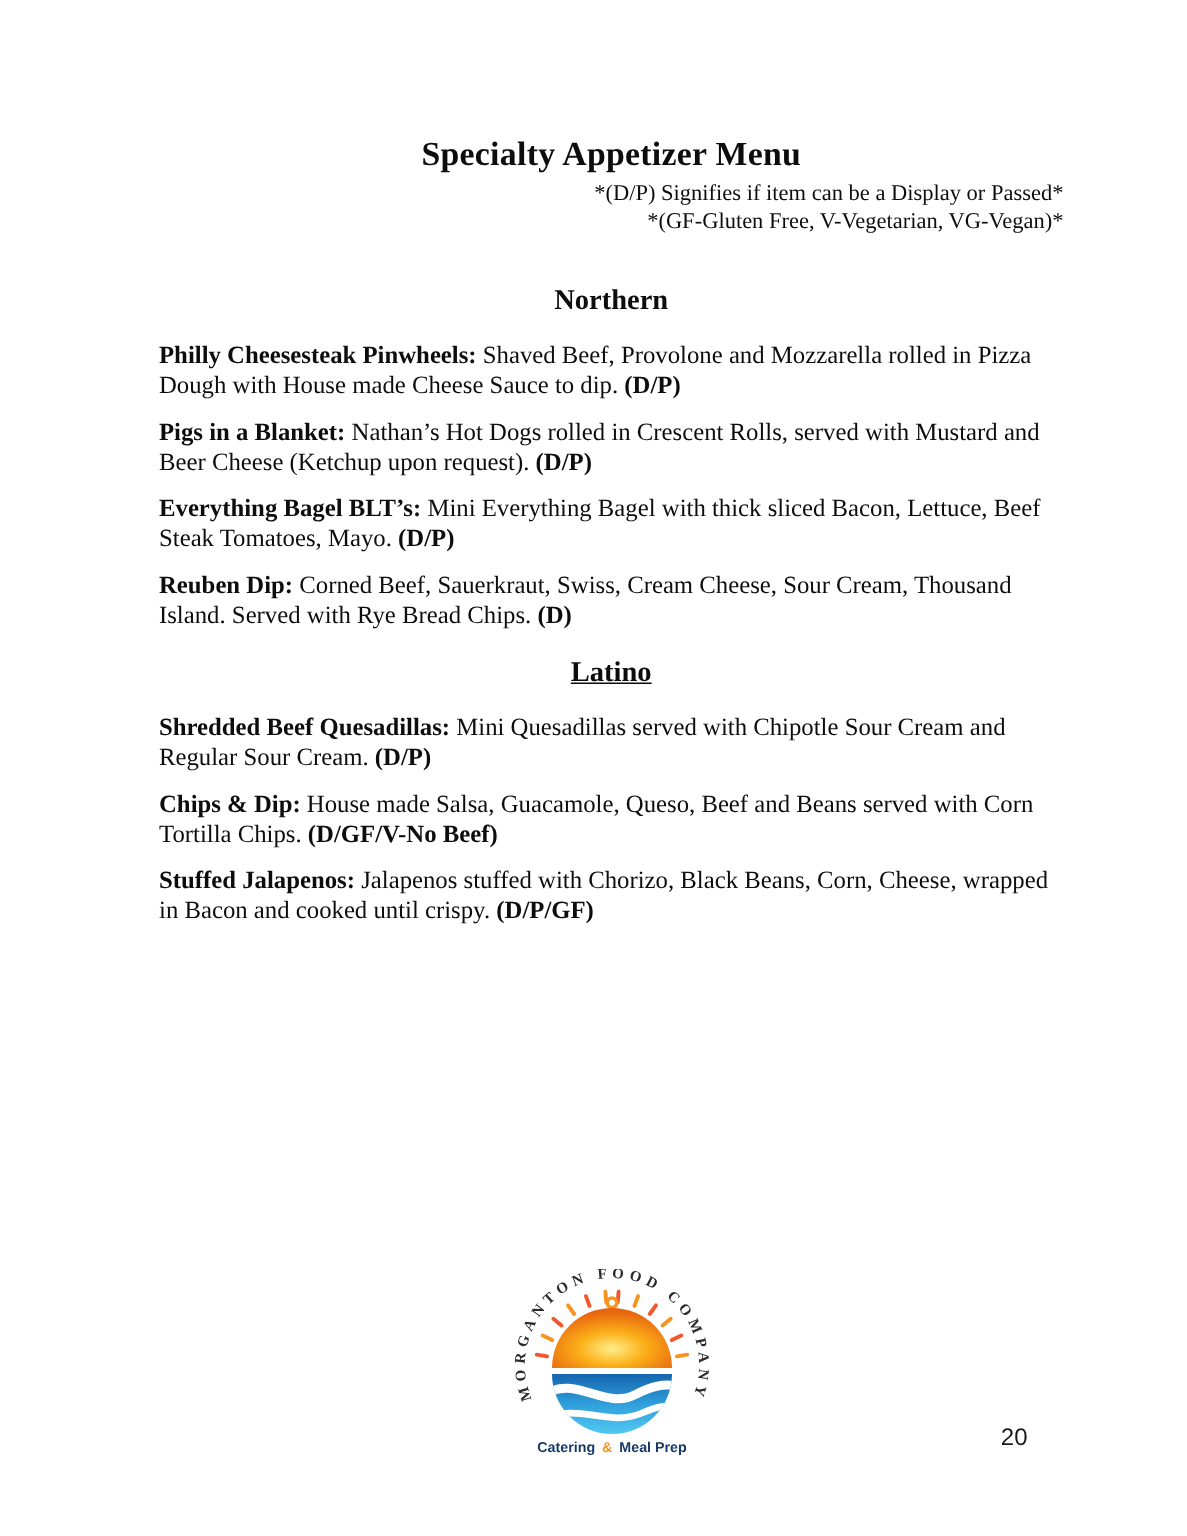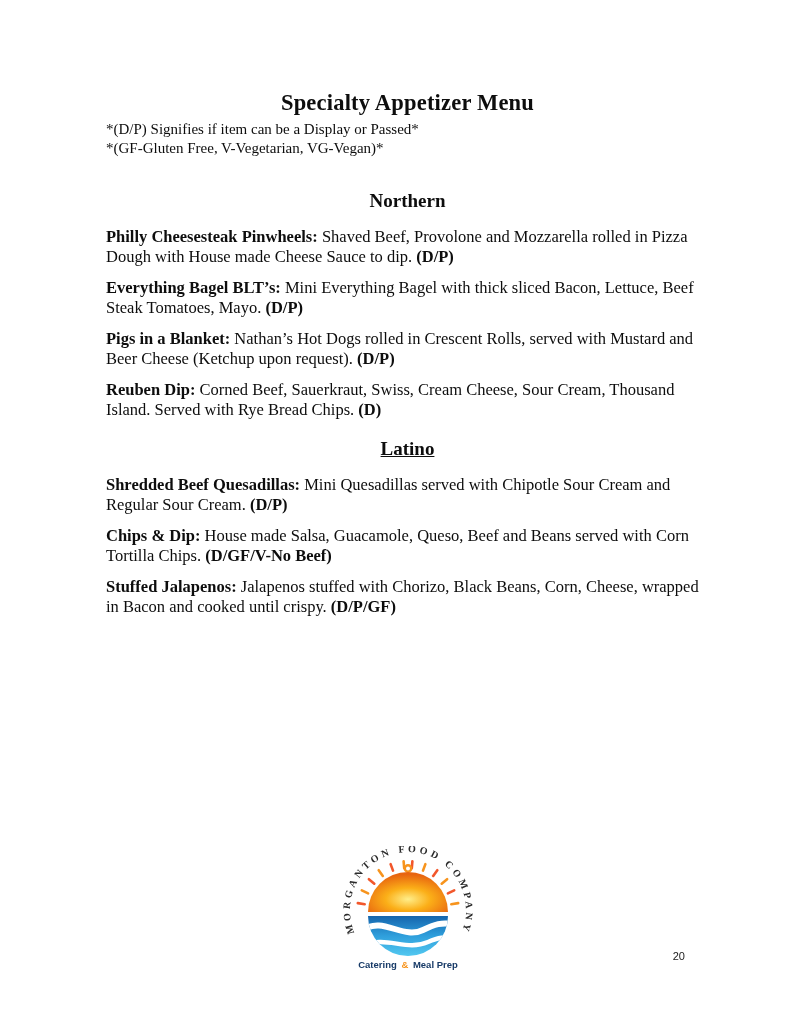--- a/index.html
+++ b/index.html
@@ -22,21 +22,21 @@
   .doc-title {
     font-size: 22.5px;
     font-weight: bold;
     text-align: center;
     margin: 0 0 4px 0;
     letter-spacing: 0.2px;
   }
   .doc-note {
     font-size: 15px;
     line-height: 19px;
-    text-align: left;
+    text-align: right;
     margin: 0;
   }
   .section-heading {
     font-size: 19px;
     font-weight: bold;
     text-align: center;
     margin: 0 0 15px 0;
   }
   .section-northern .section-heading { margin-top: 32px; }
   .section-latino .section-heading { margin-top: 18px; text-decoration: underline; }
@@ -52,42 +52,42 @@
     left: 321px;
     top: 846px;
     width: 150px;
     height: 128px;
   }
   .page-number {
     position: absolute;
     top: 950px;
     right: 94px;
     font-family: "Liberation Sans", sans-serif;
-    font-size: 11px;
+    font-size: 16px;
     color: #1a1a1a;
   }
 </style>
 </head>
 <body>
 
 <div class="page">
   <div class="content">
 
     <h1 class="doc-title">Specialty Appetizer Menu</h1>
     <p class="doc-note">*(D/P) Signifies if item can be a Display or Passed*</p>
     <p class="doc-note">*(GF-Gluten Free, V-Vegetarian, VG-Vegan)*</p>
 
     <div class="section section-northern">
       <h2 class="section-heading">Northern</h2>
 
       <p class="menu-item"><span class="item-name">Philly Cheesesteak Pinwheels:</span> <span class="item-desc">Shaved Beef, Provolone and Mozzarella rolled in Pizza Dough with House made Cheese Sauce to dip.</span> <span class="item-tag">(D/P)</span></p>
 
+      <p class="menu-item"><span class="item-name">Pigs in a Blanket:</span> <span class="item-desc">Nathan’s Hot Dogs rolled in Crescent Rolls, served with Mustard and Beer Cheese (Ketchup upon request).</span> <span class="item-tag">(D/P)</span></p>
+
       <p class="menu-item"><span class="item-name">Everything Bagel BLT’s:</span> <span class="item-desc">Mini Everything Bagel with thick sliced Bacon, Lettuce, Beef Steak Tomatoes, Mayo.</span> <span class="item-tag">(D/P)</span></p>
-
-      <p class="menu-item"><span class="item-name">Pigs in a Blanket:</span> <span class="item-desc">Nathan’s Hot Dogs rolled in Crescent Rolls, served with Mustard and Beer Cheese (Ketchup upon request).</span> <span class="item-tag">(D/P)</span></p>
 
       <p class="menu-item"><span class="item-name">Reuben Dip:</span> <span class="item-desc">Corned Beef, Sauerkraut, Swiss, Cream Cheese, Sour Cream, Thousand Island. Served with Rye Bread Chips.</span> <span class="item-tag">(D)</span></p>
     </div>
 
     <div class="section section-latino">
       <h2 class="section-heading">Latino</h2>
 
 
       <p class="menu-item"><span class="item-name">Shredded Beef Quesadillas:</span> <span class="item-desc">Mini Quesadillas served with Chipotle Sour Cream and Regular Sour Cream.</span> <span class="item-tag">(D/P)</span></p>
 

